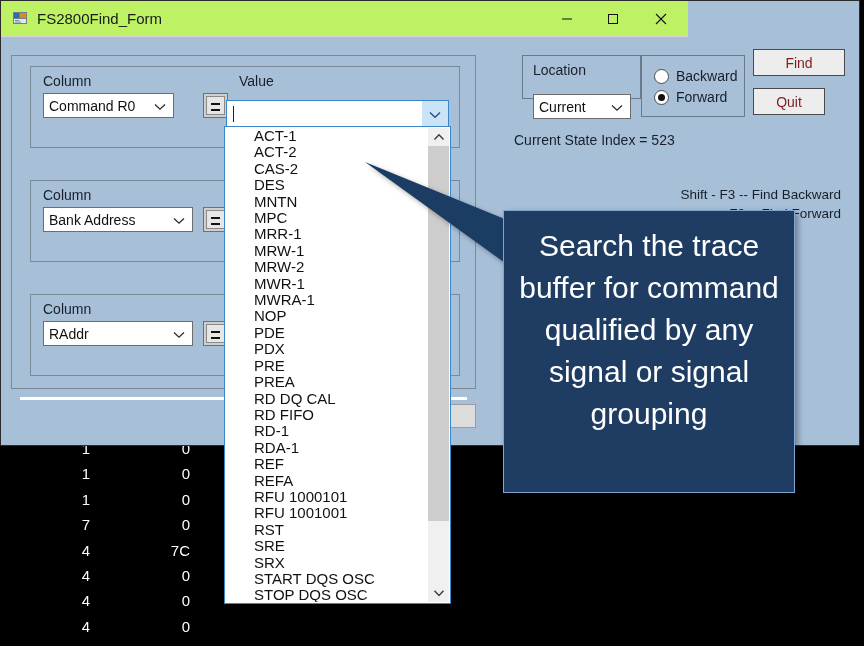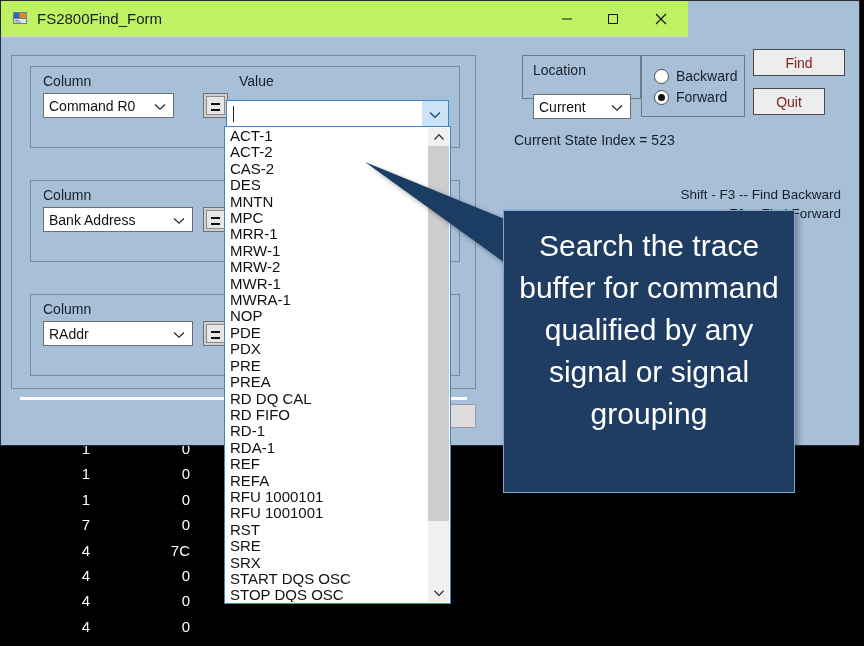--- a/index.html
+++ b/index.html
@@ -61,21 +61,21 @@
   .valcombo .caret-box{position:absolute;right:0;top:0;width:26px;height:25px;background:#CBE3F7;
        border-left:0px;}
   .valcombo .caretwrap{position:absolute;left:50%;top:50%;transform:translate(-50%,-50%);}
   .vcursor{position:absolute;left:6px;top:5px;width:1px;height:16px;background:#222;}
 
   
   .dropdown{position:absolute;left:224px;top:126px;width:227px;height:478px;
             background:#fff;border:1px solid #3a86c8;box-sizing:border-box;z-index:40;}
   .dd-items{position:absolute;left:1px;top:1px;width:203px;height:474px;overflow:hidden;}
   .dd-item{height:16.42px;line-height:16.42px;padding-left:4px;font-size:15px;color:#111;
-           white-space:nowrap;font-family:"Liberation Sans", sans-serif;}
+           white-space:nowrap;font-family:"Liberation Sans", sans-serif;margin-left:24px;}
   .dd-sb{position:absolute;right:1px;top:1px;width:21px;height:474px;background:#F0F0F0;}
   .dd-sb .arrow{position:absolute;left:0;width:21px;height:18px;background:#F0F0F0;}
   .dd-sb .arrow.up{top:0;} .dd-sb .arrow.down{bottom:0;}
   .dd-sb .thumb{position:absolute;left:0;top:18px;width:21px;height:375px;background:#CDCDCD;}
   .dd-sb .arrow svg{position:absolute;left:50%;top:50%;transform:translate(-50%,-50%);}
 
   
   .gb-loc{left:520px;top:18px;width:119px;height:44px;}
   .gb-dir{left:639px;top:18px;width:104px;height:62px;}
   .radio{position:absolute;font-size:14px;color:#17202a;white-space:nowrap;}

